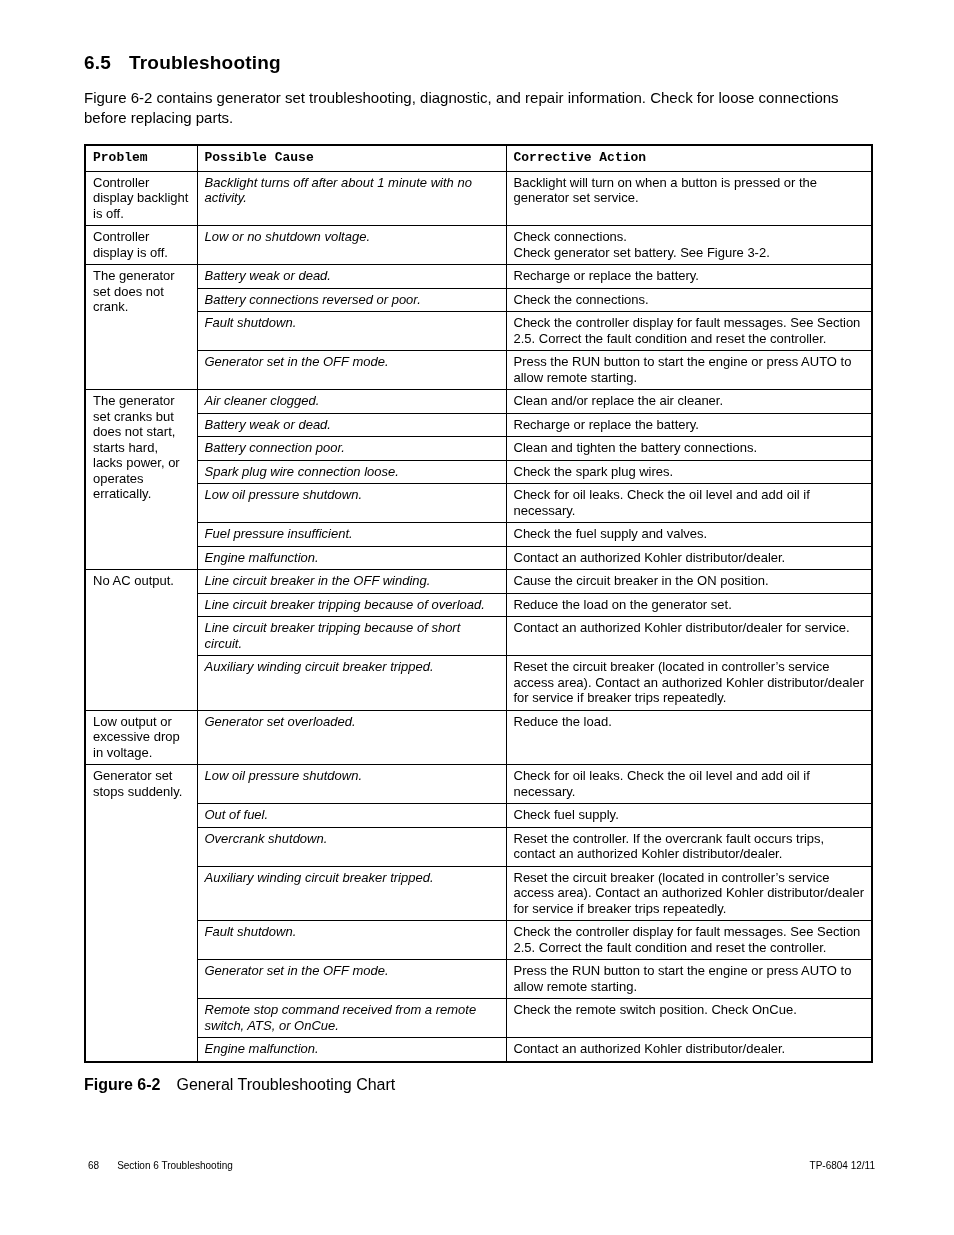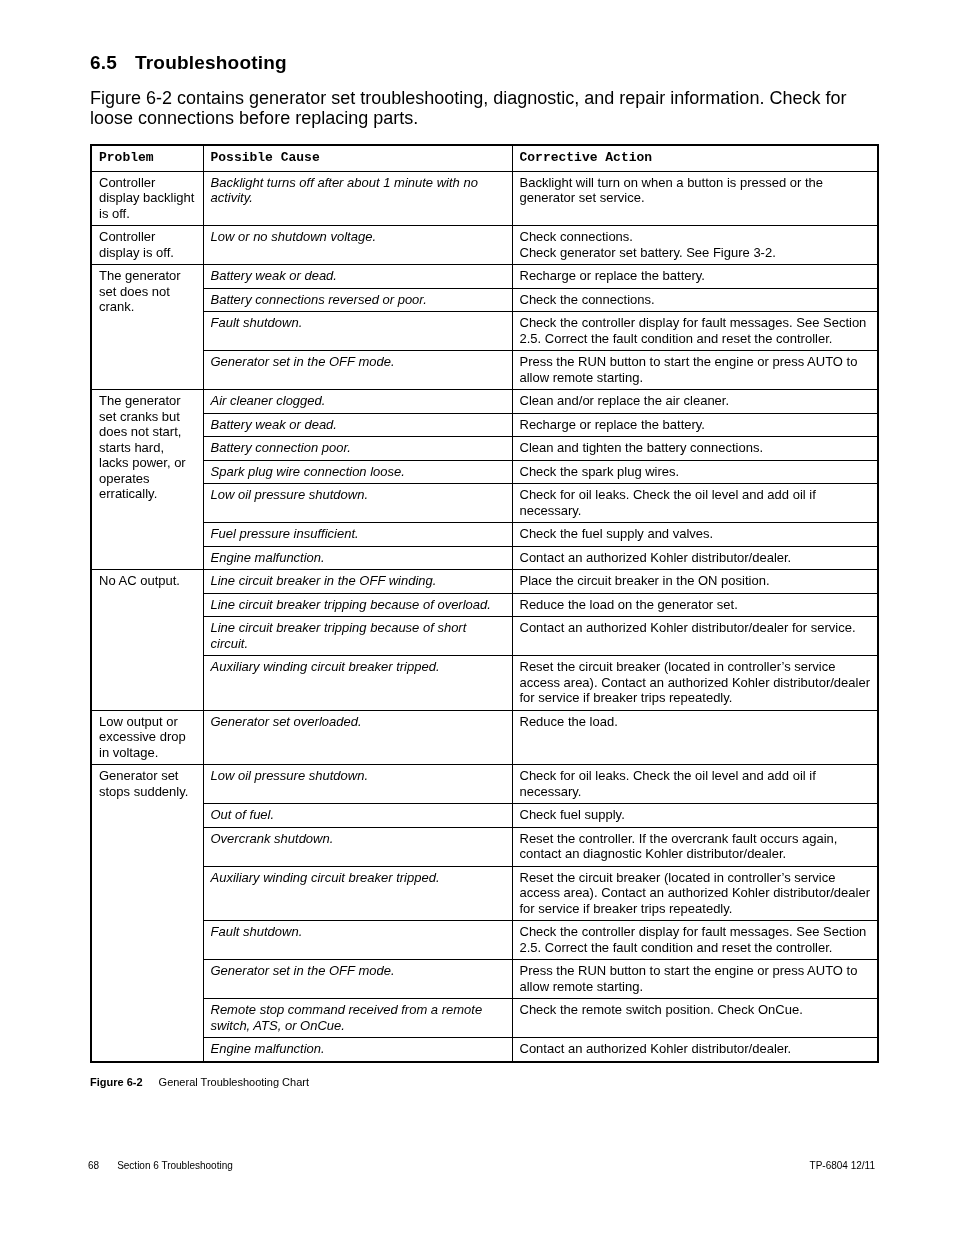--- a/index.html
+++ b/index.html
@@ -9,31 +9,30 @@
     height: 1235px;
     position: relative;
     font-family: "Liberation Sans", "DejaVu Sans", sans-serif;
     color: #000000;
   }
   .content {
     position: absolute;
     top: 52px;
     left: 84px;
     width: 787px;
-    margin-left: 6px;
   }
   .page-title {
     font-size: 19px;
     font-weight: bold;
     letter-spacing: 0.2px;
   }
   .page-title .title-num { margin-right: 18px; }
   .intro {
     margin-top: 14px;
-    font-size: 18px;
+    font-size: 15px;
     line-height: 20px;
   }
   table.ts-table {
     margin-top: 16px;
     border-collapse: collapse;
     table-layout: fixed;
     width: 787px;
     border: 2px solid #000000;
   }
   table.ts-table th, table.ts-table td {
@@ -52,21 +51,21 @@
     font-family: Liberation Mono, monospace;
   }
   col.c-problem { width: 112px; }
   col.c-cause   { width: 309px; }
   col.c-action  { width: 366px; }
   td.problem-cell { padding-bottom: 14px; }
   td.action-cell { white-space: pre-line; }
   td.cause-cell { padding-bottom: 6px; font-style: italic; }
   .caption {
     margin-top: 13px;
-    font-size: 11px;
+    font-size: 16px;
   }
   .caption .caption-label { font-weight: bold; margin-right: 16px; }
   .footer {
     position: absolute;
     top: 1160px;
     left: 88px;
     right: 79px;
     display: flex;
     justify-content: space-between;
     font-size: 10px;
@@ -151,21 +150,21 @@
           <td class="cause-cell">Fuel pressure insufficient.</td>
           <td class="action-cell">Check the fuel supply and valves.</td>
         </tr>
         <tr>
           <td class="cause-cell">Engine malfunction.</td>
           <td class="action-cell">Contact an authorized Kohler distributor/dealer.</td>
         </tr>
         <tr>
           <td class="problem-cell" rowspan="4">No AC output.</td>
           <td class="cause-cell">Line circuit breaker in the OFF winding.</td>
-          <td class="action-cell">Place the circuit breaker in the ON position.</td>
+          <td class="action-cell">Cause the circuit breaker in the ON position.</td>
         </tr>
         <tr>
           <td class="cause-cell">Line circuit breaker tripping because of overload.</td>
           <td class="action-cell">Reduce the load on the generator set.</td>
         </tr>
         <tr>
           <td class="cause-cell">Line circuit breaker tripping because of short circuit.</td>
           <td class="action-cell">Contact an authorized Kohler distributor/dealer for service.</td>
         </tr>
         <tr>
@@ -181,21 +180,21 @@
           <td class="problem-cell" rowspan="8">Generator set stops suddenly.</td>
           <td class="cause-cell">Low oil pressure shutdown.</td>
           <td class="action-cell">Check for oil leaks.  Check the oil level and add oil if necessary.</td>
         </tr>
         <tr>
           <td class="cause-cell">Out of fuel.</td>
           <td class="action-cell">Check fuel supply.</td>
         </tr>
         <tr>
           <td class="cause-cell">Overcrank shutdown.</td>
-          <td class="action-cell">Reset the controller.  If the overcrank fault occurs again, contact an diagnostic Kohler distributor/dealer.</td>
+          <td class="action-cell">Reset the controller.  If the overcrank fault occurs trips, contact an authorized Kohler distributor/dealer.</td>
         </tr>
         <tr>
           <td class="cause-cell">Auxiliary winding circuit breaker tripped.</td>
           <td class="action-cell">Reset the circuit breaker (located in controller’s service access area).  Contact an authorized Kohler distributor/dealer for service if breaker trips repeatedly.</td>
         </tr>
         <tr>
           <td class="cause-cell">Fault shutdown.</td>
           <td class="action-cell">Check the controller display for fault messages.  See Section 2.5.  Correct the fault condition and reset the controller.</td>
         </tr>
         <tr>

